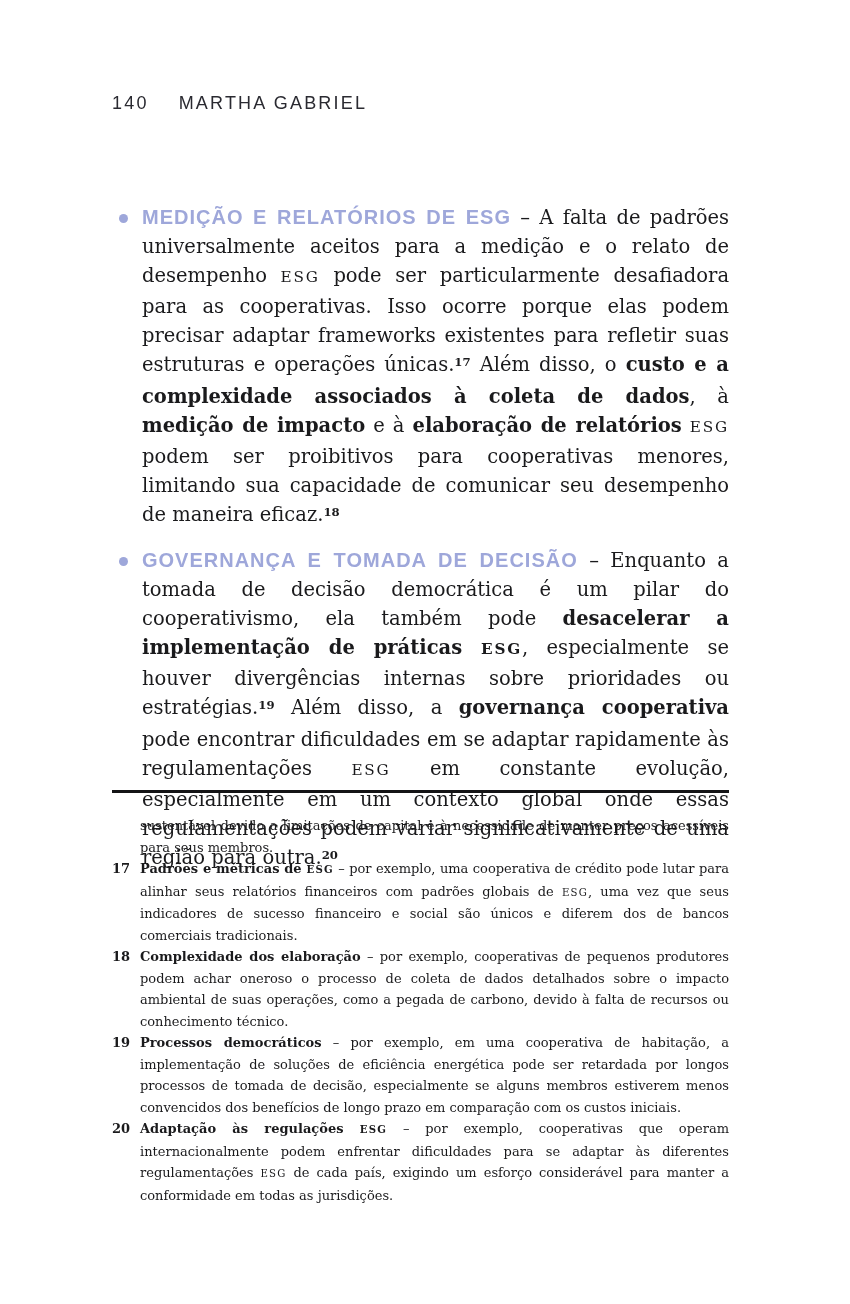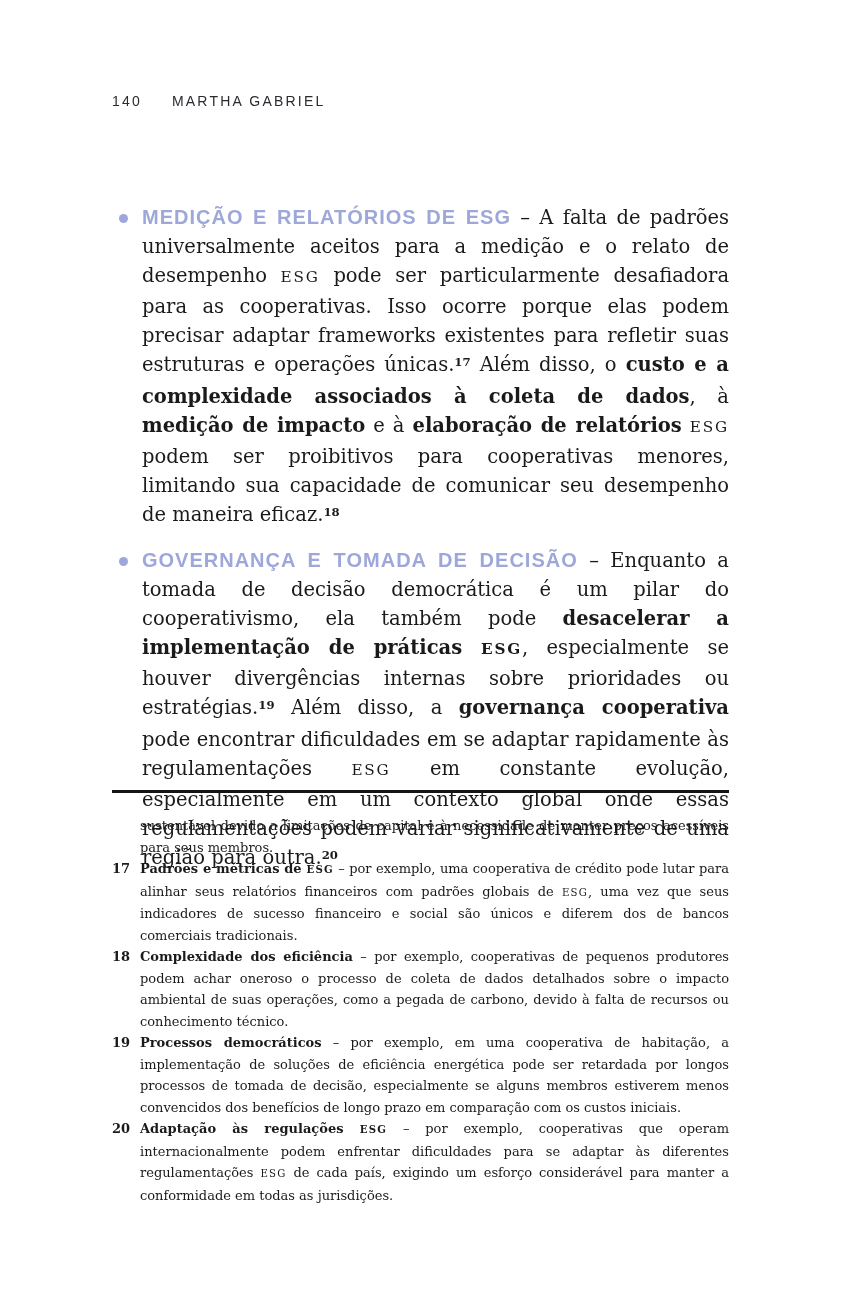--- a/index.html
+++ b/index.html
@@ -10,21 +10,21 @@
     background: #ffffff;
     font-family: "DejaVu Serif", serif;
     color: #1a1a1c;
     overflow: hidden;
   }
   .page-header {
     position: absolute;
     top: 93px;
     left: 112px;
     font-family: "Liberation Sans", sans-serif;
-    font-size: 14px;
+    font-size: 18px;
     letter-spacing: 2.2px;
     color: #2a2a31;
     white-space: nowrap;
   }
   .page-header .page-num { margin-right: 30px; }
 
   .content {
     position: absolute;
     top: 203px;
     left: 112px;
@@ -115,21 +115,21 @@
 
   <div class="footnotes">
 
     <p class="fn-cont"><span>sustentável devido a limitações de capital e à necessidade de manter preços acessíveis para seus membros.</span></p>
 
     <div class="fn-item">
       <span class="fn-num">17</span><span class="fn-body"><span class="b">Padrões e métricas de </span><span class="b sc">ESG</span><span> – por exemplo, uma cooperativa de crédito pode lutar para alinhar seus relatórios financeiros com padrões globais de </span><span class="sc">ESG</span><span>, uma vez que seus indicadores de sucesso financeiro e social são únicos e diferem dos de bancos comerciais tradicionais.</span></span>
     </div>
 
     <div class="fn-item">
-      <span class="fn-num">18</span><span class="fn-body"><span class="b">Complexidade dos eficiência</span><span> – por exemplo, cooperativas de pequenos produtores podem achar oneroso o processo de coleta de dados detalhados sobre o impacto ambiental de suas operações, como a pegada de carbono, devido à falta de recursos ou conhecimento técnico.</span></span>
+      <span class="fn-num">18</span><span class="fn-body"><span class="b">Complexidade dos elaboração</span><span> – por exemplo, cooperativas de pequenos produtores podem achar oneroso o processo de coleta de dados detalhados sobre o impacto ambiental de suas operações, como a pegada de carbono, devido à falta de recursos ou conhecimento técnico.</span></span>
     </div>
 
     <div class="fn-item">
       <span class="fn-num">19</span><span class="fn-body"><span class="b">Processos democráticos</span><span> – por exemplo, em uma cooperativa de habitação, a implementação de soluções de eficiência energética pode ser retardada por longos processos de tomada de decisão, especialmente se alguns membros estiverem menos convencidos dos benefícios de longo prazo em comparação com os custos iniciais.</span></span>
     </div>
 
     <div class="fn-item">
       <span class="fn-num">20</span><span class="fn-body"><span class="b">Adaptação às regulações </span><span class="b sc">ESG</span><span> – por exemplo, cooperativas que operam internacionalmente podem enfrentar dificuldades para se adaptar às diferentes regulamentações </span><span class="sc">ESG</span><span> de cada país, exigindo um esforço considerável para manter a conformidade em todas as jurisdições.</span></span>
     </div>
 

